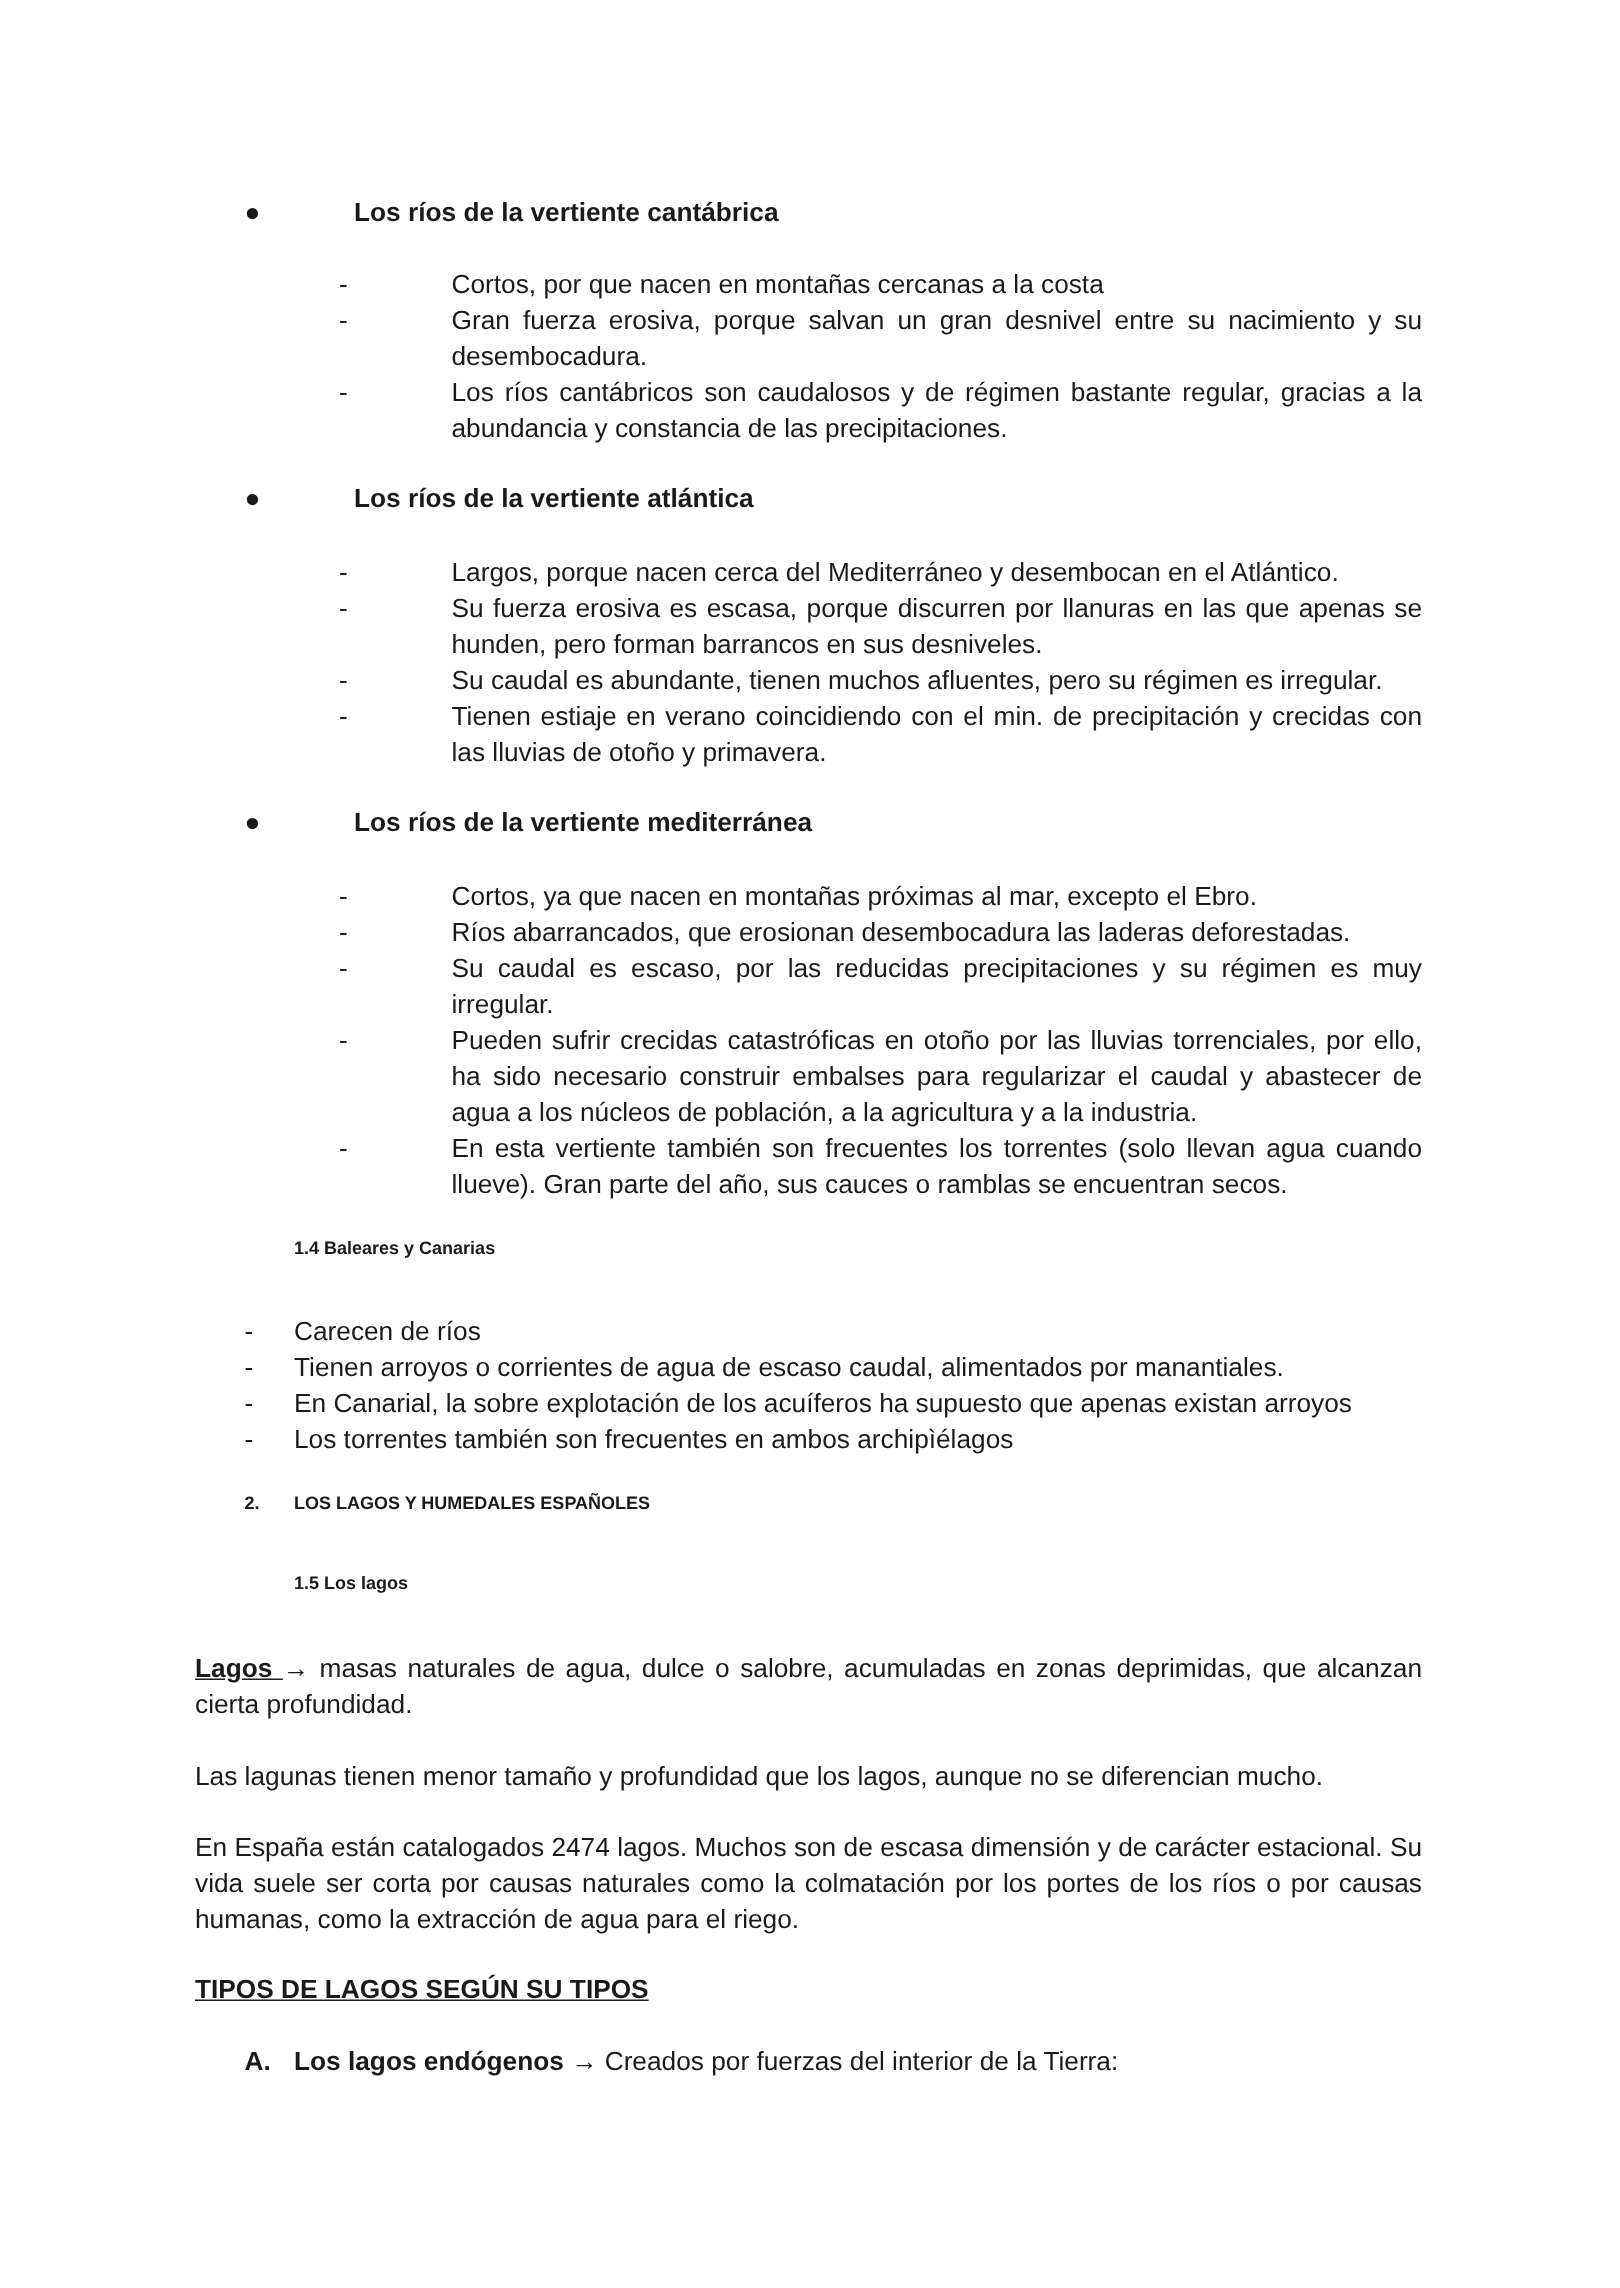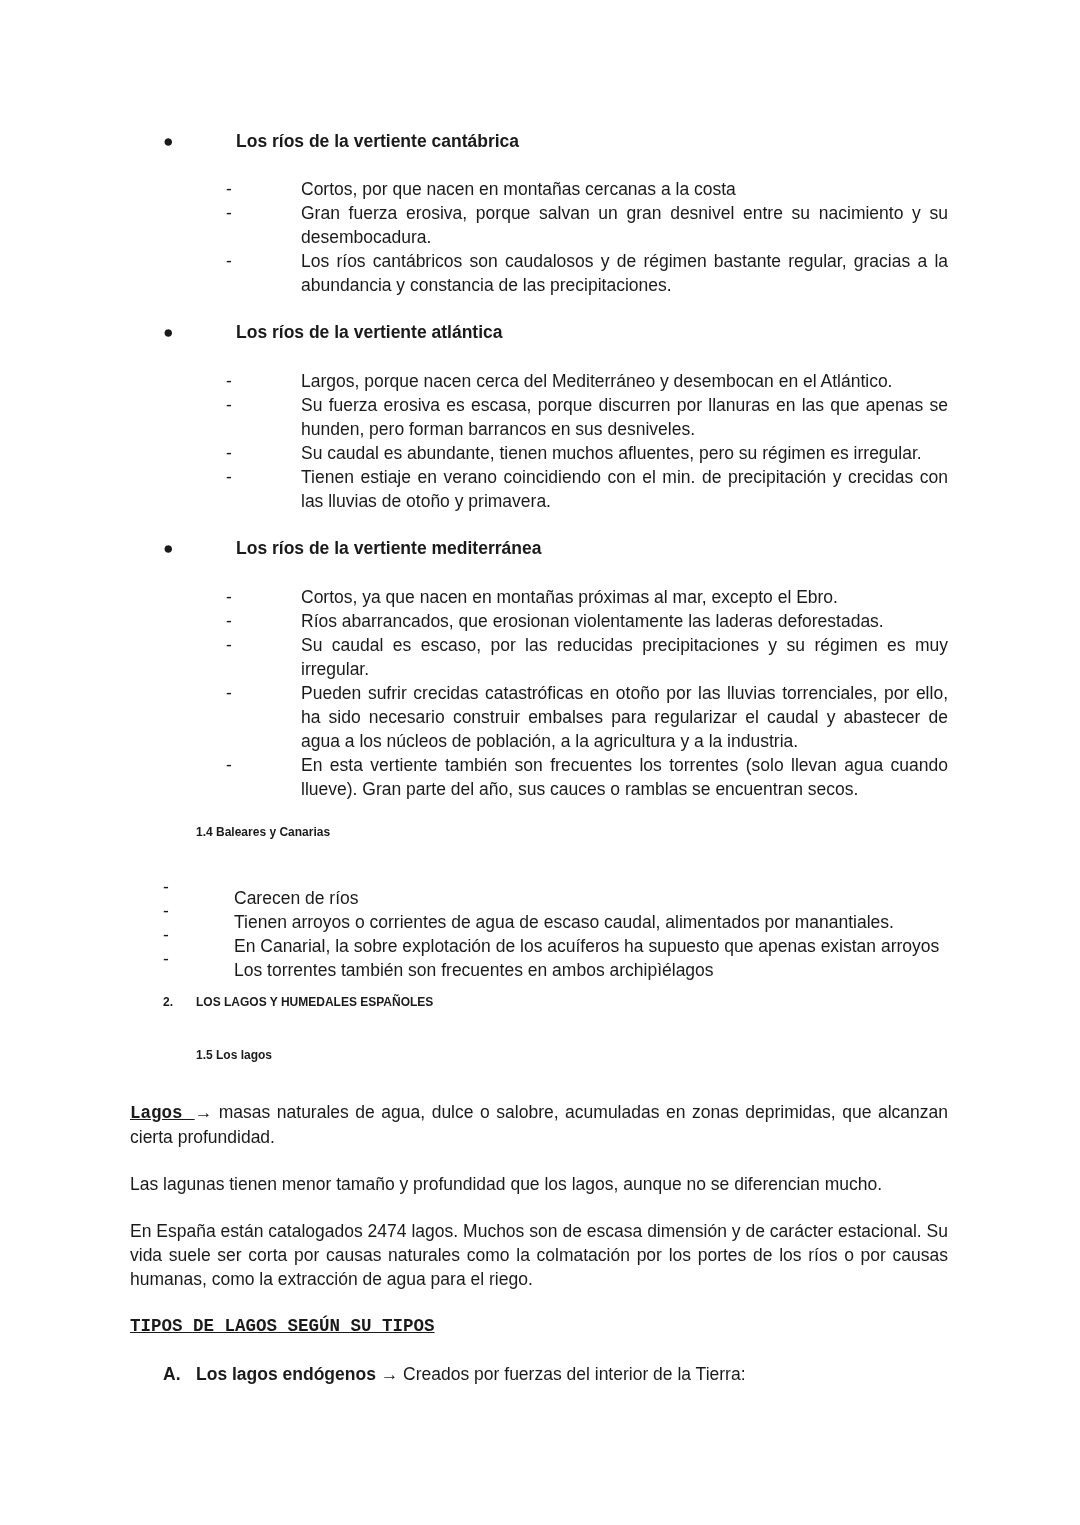--- a/index.html
+++ b/index.html
@@ -11,24 +11,24 @@
     .abs { position: absolute; }
     .bullet-head { left: 163px; font-weight: bold; font-size: 17.5px; }
     .bullet-head .dot { position: absolute; left: 0; top: 0; }
     .bullet-head .txt { position: absolute; left: 33px; top: 0; white-space: nowrap; margin-left: 40px; }
     .dash-item { position: absolute; left: 226px; width: 722px; line-height: 24px; }
     .dash-item .dash { position: absolute; left: 0; top: 0; }
     .dash-item .txt { position: absolute; left: 35px; right: 0; top: 0; text-align: justify; text-align-last: left; margin-left: 40px; }
     .dash-item.single .txt { white-space: nowrap; }
     .dash-outer { position: absolute; left: 163px; width: 790px; line-height: 24px; }
     .dash-outer .dash { position: absolute; left: 0; top: 0; }
-    .dash-outer .txt { position: absolute; left: 33px; top: 11px; white-space: nowrap; margin-left: 38px; }
+    .dash-outer .txt { position: absolute; left: 33px; top: 0; white-space: nowrap; }
     .h2 { font-weight: bold; font-size: 12px; }
     .para { position: absolute; left: 130px; width: 818px; line-height: 24px; text-align: justify; text-align-last: left; }
-    .u { text-decoration: underline; font-family: Liberation Mono, monospace; }
+    .u { text-decoration: underline; }
     .b { font-weight: bold; }
   </style>
 </head>
 <body>
 
 <div class="abs bullet-head" style="top:131px;">
   <span class="dot">●</span>
   <span class="txt">Los ríos de la vertiente cantábrica</span>
 </div>
 <div class="dash-item single" style="top:177px;">
@@ -68,21 +68,21 @@
 <div class="abs bullet-head" style="top:538px;">
   <span class="dot">●</span>
   <span class="txt">Los ríos de la vertiente mediterránea</span>
 </div>
 <div class="dash-item single" style="top:585px;">
   <span class="dash">-</span>
   <span class="txt">Cortos, ya que nacen en montañas próximas al mar, excepto el Ebro.</span>
 </div>
 <div class="dash-item single" style="top:609px;">
   <span class="dash">-</span>
-  <span class="txt">Ríos abarrancados, que erosionan violentamente las laderas deforestadas.</span>
+  <span class="txt">Ríos abarrancados, que erosionan desembocadura las laderas deforestadas.</span>
 </div>
 <div class="dash-item" style="top:633px;">
   <span class="dash">-</span>
   <span class="txt">Su caudal es escaso, por las reducidas precipitaciones y su régimen es muy irregular.</span>
 </div>
 <div class="dash-item" style="top:681px;">
   <span class="dash">-</span>
   <span class="txt">Pueden sufrir crecidas catastróficas en otoño por las lluvias torrenciales, por ello, ha sido necesario construir embalses para regularizar el caudal y abastecer de agua a los núcleos de población, a la agricultura y a la industria.</span>
 </div>
 <div class="dash-item" style="top:753px;">

